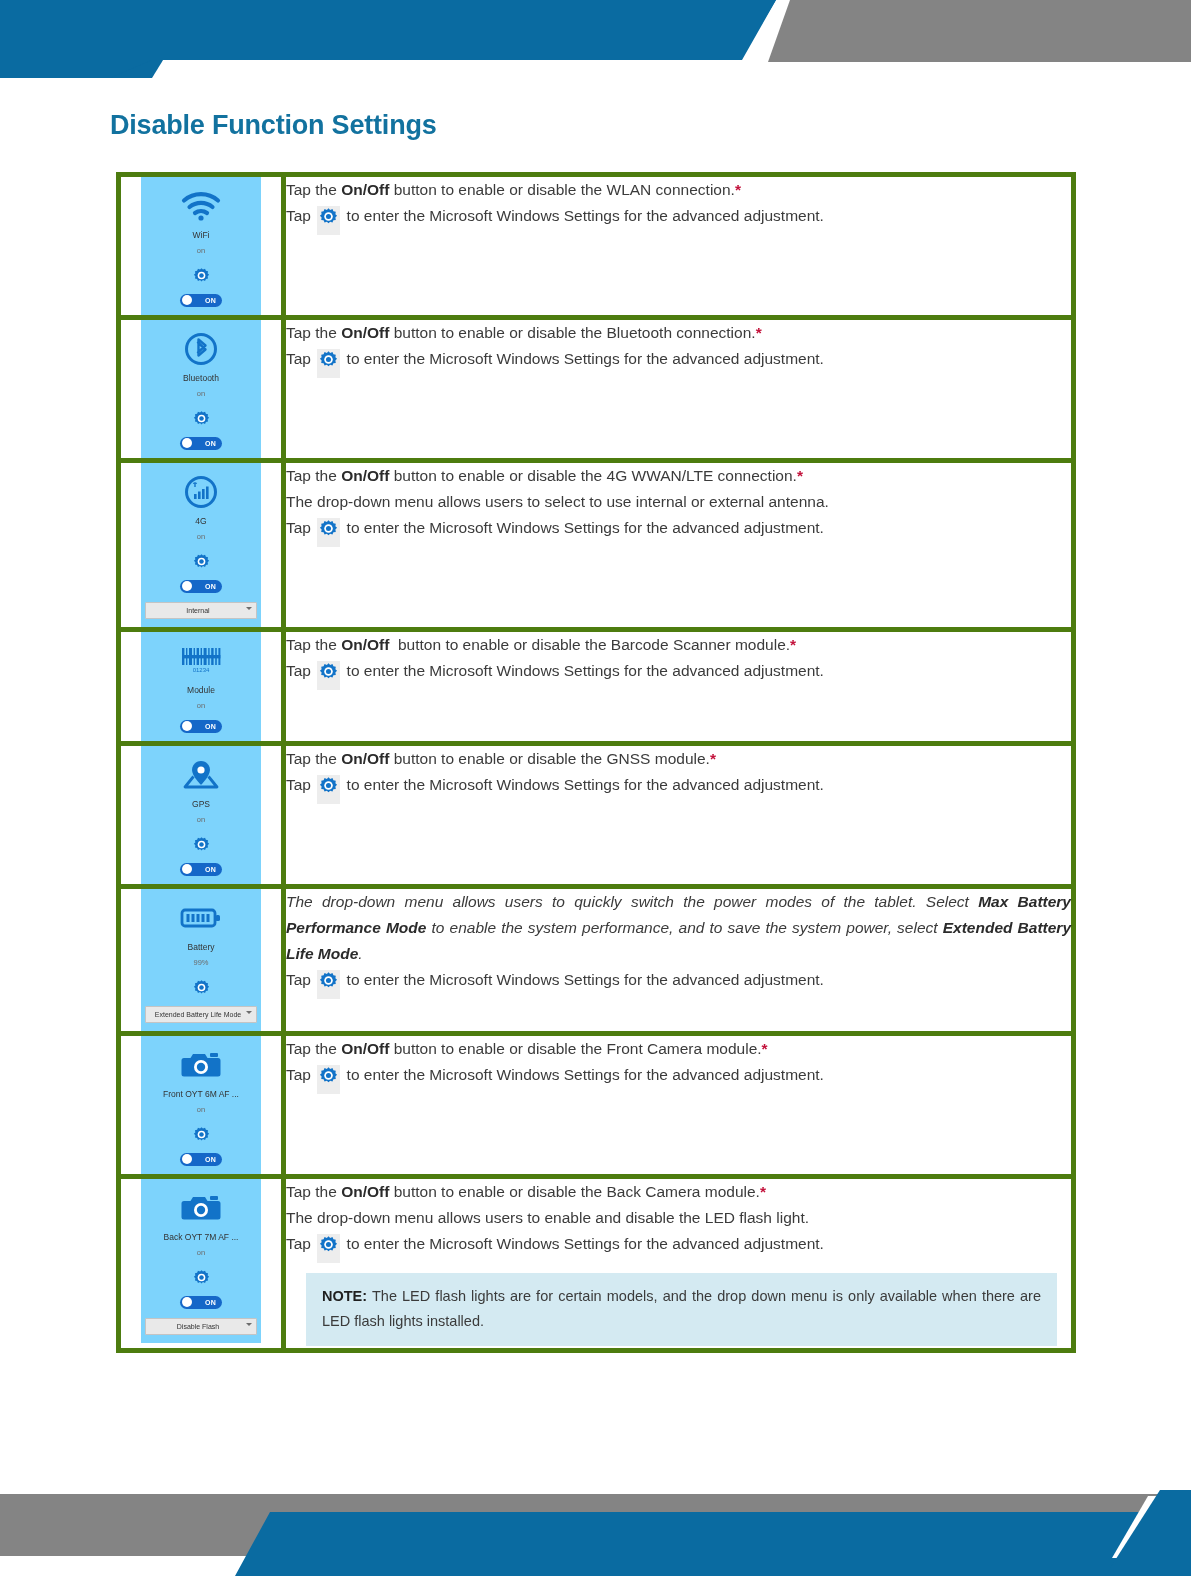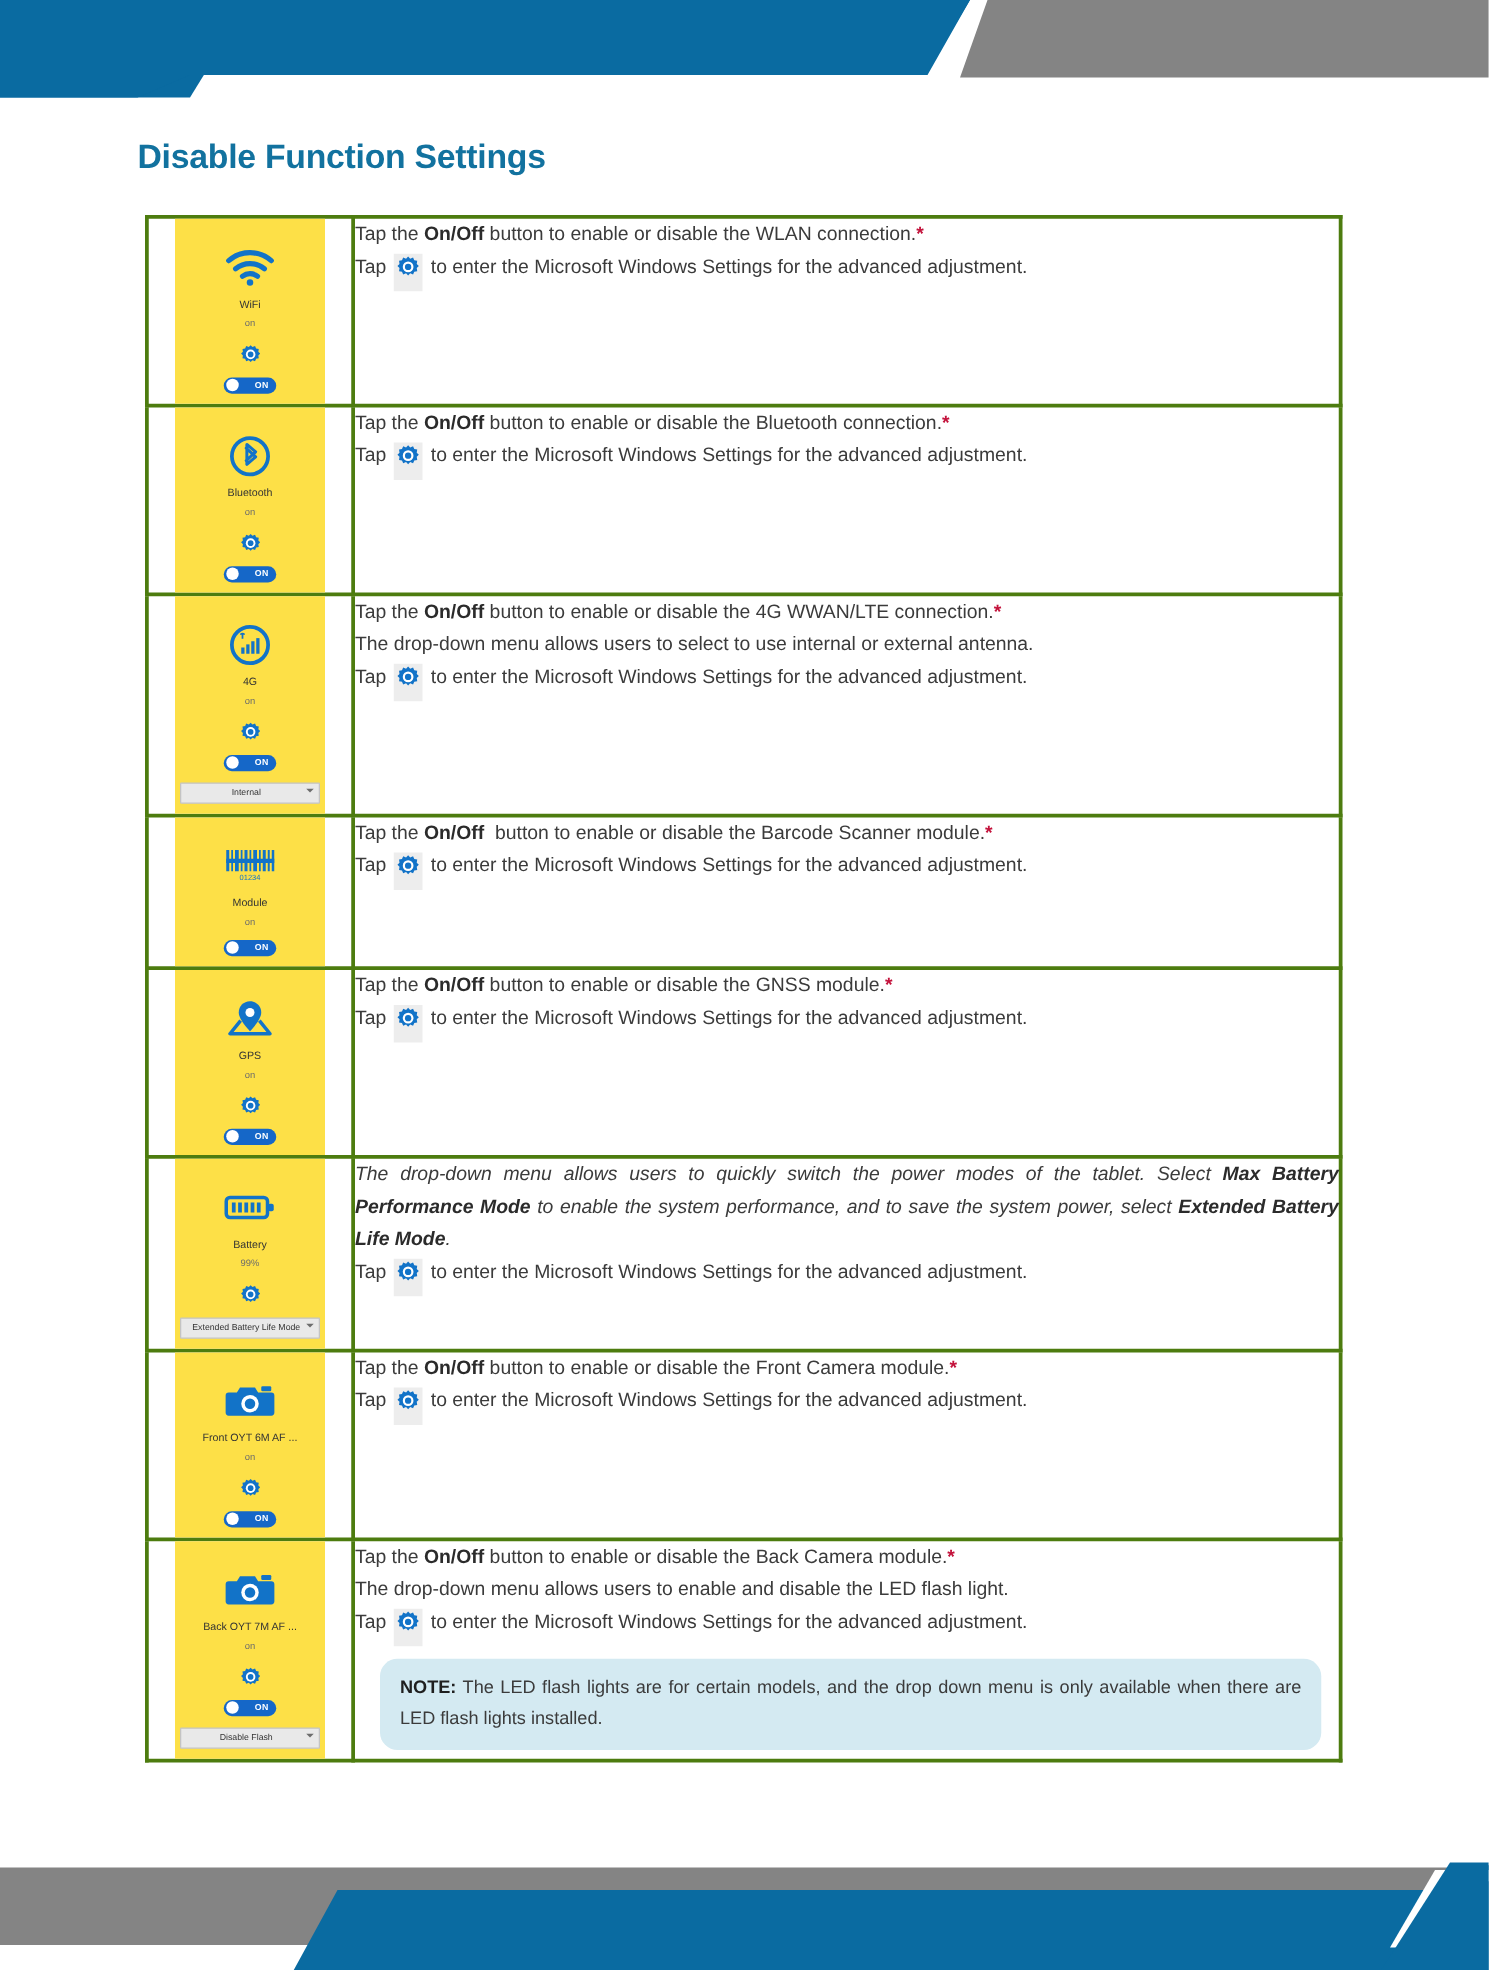--- a/index.html
+++ b/index.html
@@ -50,38 +50,38 @@
   
   .module-table {
     position: absolute;
     left: 116px;
     top: 172px;
     width: 955px;
     border-collapse: collapse;
     table-layout: fixed;
   }
   .module-table td {
-    border: 3px solid #4d7c0f;
+    border: 5px solid #4d7c0f;
     vertical-align: top;
     padding: 0;
   }
   .col-tile { width: 165px; }
   .col-desc { width: 790px; }
 
   .tile-cell {
     padding: 8px 0 8px 0;
     text-align: center;
   }
 
   
   .tile {
     display: inline-block;
     width: 120px;
-    background: #fde047;
-    padding: 20px 0 8px 0;
+    background: #7dd3fc;
+    padding: 10px 0 8px 0;
     box-sizing: border-box;
     text-align: center;
   }
   .tile-icon {
     height: 38px;
     display: flex;
     align-items: center;
     justify-content: center;
   }
   .tile-icon svg { display: block; }
@@ -193,21 +193,20 @@
     text-align: justify;
     font-style: italic;
   }
   .desc-para b { color: #2b2b2b; font-weight: bold; }
 
   
   .note-box {
     margin: 10px 14px 2px 20px;
     background: #d4eaf2;
     padding: 11px 16px 12px 16px;
-    border-radius: 14px;
   }
   .note-text {
     font-size: 14.5px;
     color: #3b3b3b;
     line-height: 25px;
     text-align: justify;
   }
   .note-text b { color: #1f1f1f; font-weight: bold; }
 </style>
 </head>

